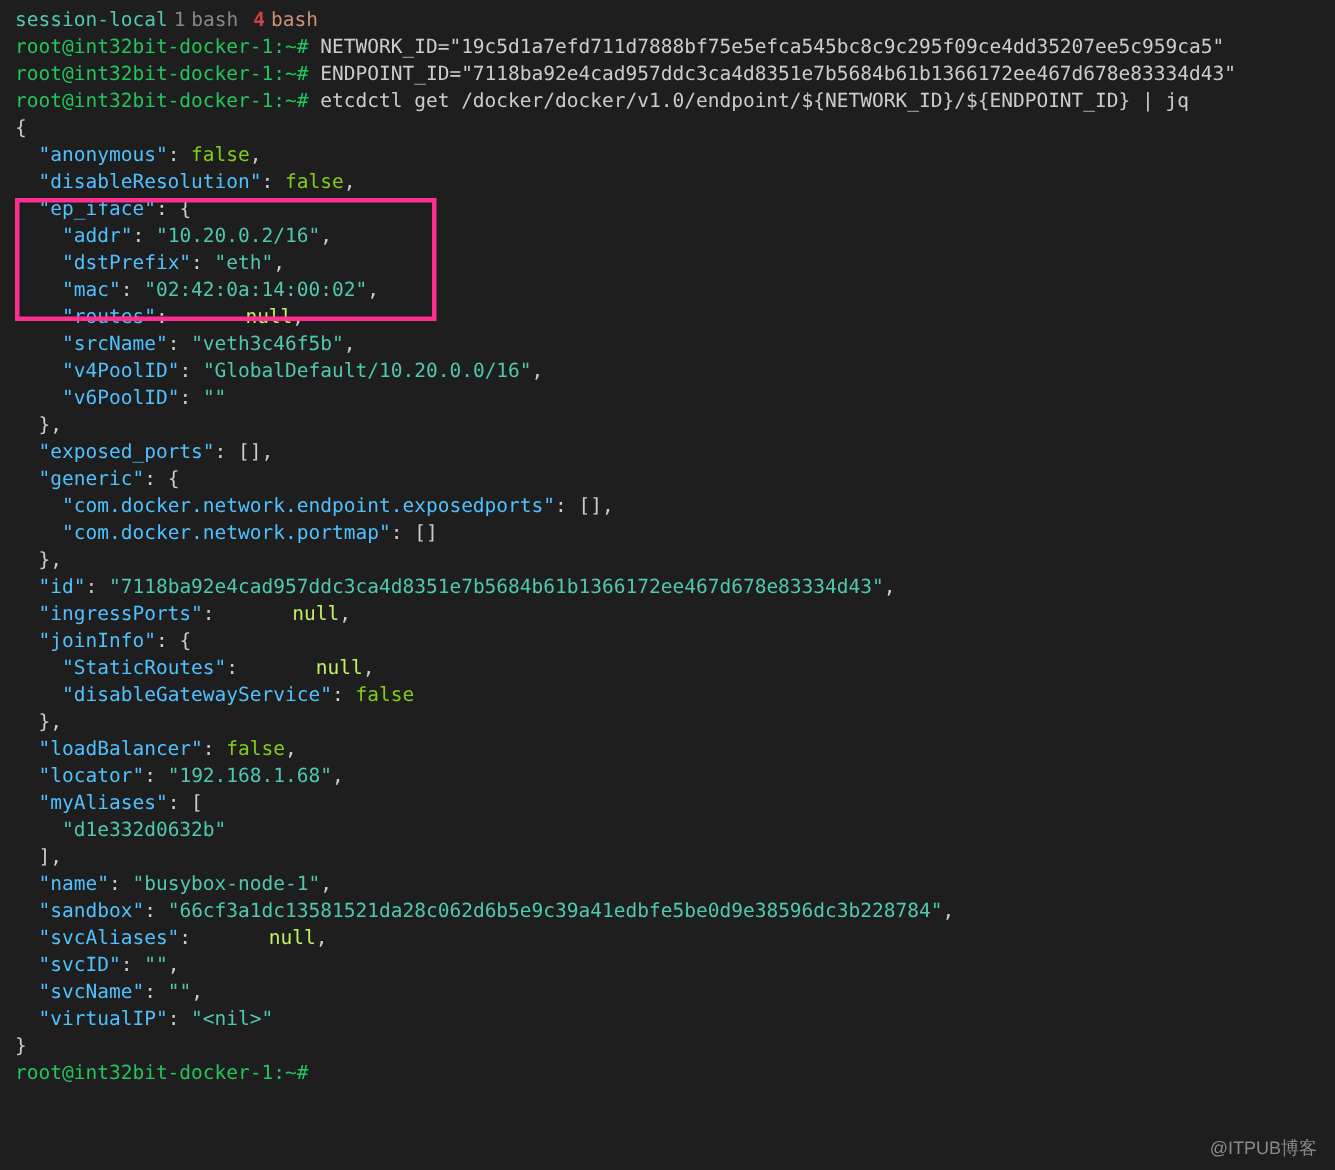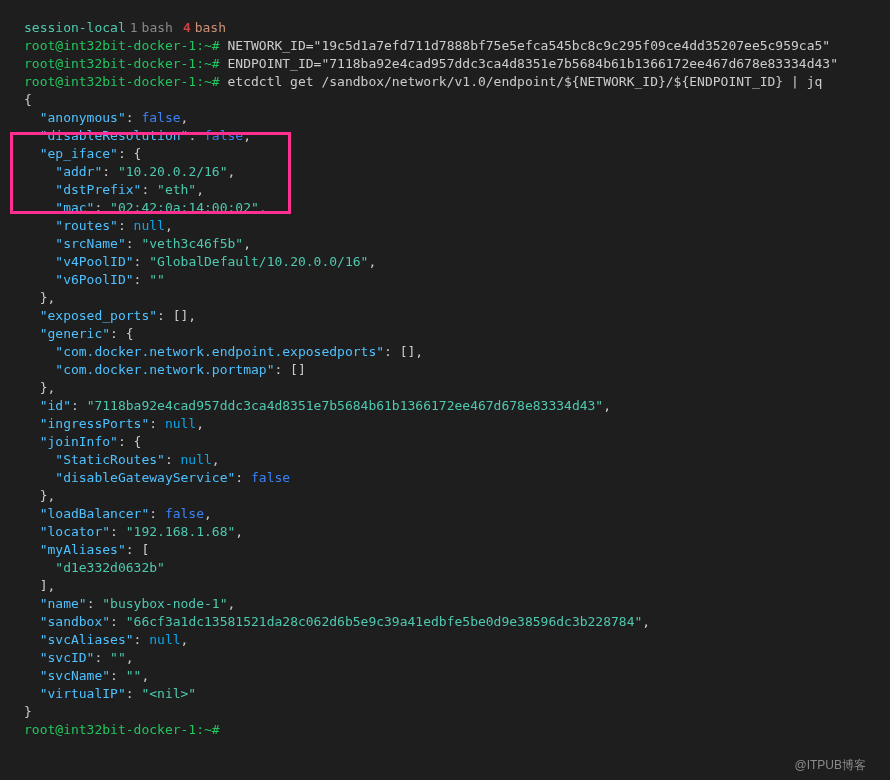--- a/index.html
+++ b/index.html
@@ -11,21 +11,21 @@
     font-family: "Menlo", "Consolas", "DejaVu Sans Mono", monospace;
     font-size: 13px;
     color: #d4d4d4;
     overflow: hidden;
     box-sizing: border-box;
   }
   .terminal {
     width: 890px;
     height: 780px;
     background: #1e1e1e;
-    padding: 18px;
+    padding: 4px;
     box-sizing: border-box;
     position: relative;
   }
   .tabs {
     display: flex;
     align-items: center;
     padding: 2px 6px 0 6px;
     font-size: 13px;
   }
   .tab-cur { color: #4ec9b0; }
@@ -38,35 +38,35 @@
     margin: 0;
     padding: 2px 6px 4px 6px;
     white-space: pre;
     line-height: 18px;
     font-family: inherit;
     font-size: 13px;
   }
   .prompt { color: #22c55e; }
   .key { color: #4fc1ff; }
   .str { color: #4ec9b0; }
-  .kw  { color: #3b82f6; }
+  .kw  { color: #84cc16; }
   .pn  { color: #cccccc; }
-  .nl  { color: #0ea5e9; }
+  .nl  { color: #bef264; margin-left: 44px; }
   .hl-box {
     border: 3px solid #ff2f92;
     position: absolute;
     left: 10px;
     top: 132px;
     width: 275px;
     height: 76px;
     pointer-events: none;
   }
   .watermark {
     position: absolute;
-    right: 24px;
+    right: 12px;
     bottom: 6px;
     font-family: Arial, sans-serif;
     font-size: 12px;
     color: #8a8a8a;
   }
 </style>
 </head>
 <body>
 
 <div class="terminal">
@@ -74,21 +74,21 @@
   <div class="tabs">
     <span class="tab-cur">session-local</span>
     <span class="tab-idx first">1</span>
     <span class="tab-lbl">bash</span>
     <span class="tab-idx active">4</span>
     <span class="tab-lbl active">bash</span>
   </div>
 
 <pre class="body"><span class="prompt">root@int32bit-docker-1:~#</span> <span class="pn">NETWORK_ID="19c5d1a7efd711d7888bf75e5efca545bc8c9c295f09ce4dd35207ee5c959ca5"</span>
 <span class="prompt">root@int32bit-docker-1:~#</span> <span class="pn">ENDPOINT_ID="7118ba92e4cad957ddc3ca4d8351e7b5684b61b1366172ee467d678e83334d43"</span>
-<span class="prompt">root@int32bit-docker-1:~#</span> <span class="pn">etcdctl get /sandbox/network/v1.0/endpoint/${NETWORK_ID}/${ENDPOINT_ID} | jq</span>
+<span class="prompt">root@int32bit-docker-1:~#</span> <span class="pn">etcdctl get /docker/docker/v1.0/endpoint/${NETWORK_ID}/${ENDPOINT_ID} | jq</span>
 <span class="pn">{</span>
   <span class="key">"anonymous"</span><span class="pn">: </span><span class="kw">false</span><span class="pn">,</span>
   <span class="key">"disableResolution"</span><span class="pn">: </span><span class="kw">false</span><span class="pn">,</span>
   <span class="key">"ep_iface"</span><span class="pn">: {</span>
     <span class="key">"addr"</span><span class="pn">: </span><span class="str">"10.20.0.2/16"</span><span class="pn">,</span>
     <span class="key">"dstPrefix"</span><span class="pn">: </span><span class="str">"eth"</span><span class="pn">,</span>
     <span class="key">"mac"</span><span class="pn">: </span><span class="str">"02:42:0a:14:00:02"</span><span class="pn">,</span>
     <span class="key">"routes"</span><span class="pn">: </span><span class="nl">null</span><span class="pn">,</span>
     <span class="key">"srcName"</span><span class="pn">: </span><span class="str">"veth3c46f5b"</span><span class="pn">,</span>
     <span class="key">"v4PoolID"</span><span class="pn">: </span><span class="str">"GlobalDefault/10.20.0.0/16"</span><span class="pn">,</span>

